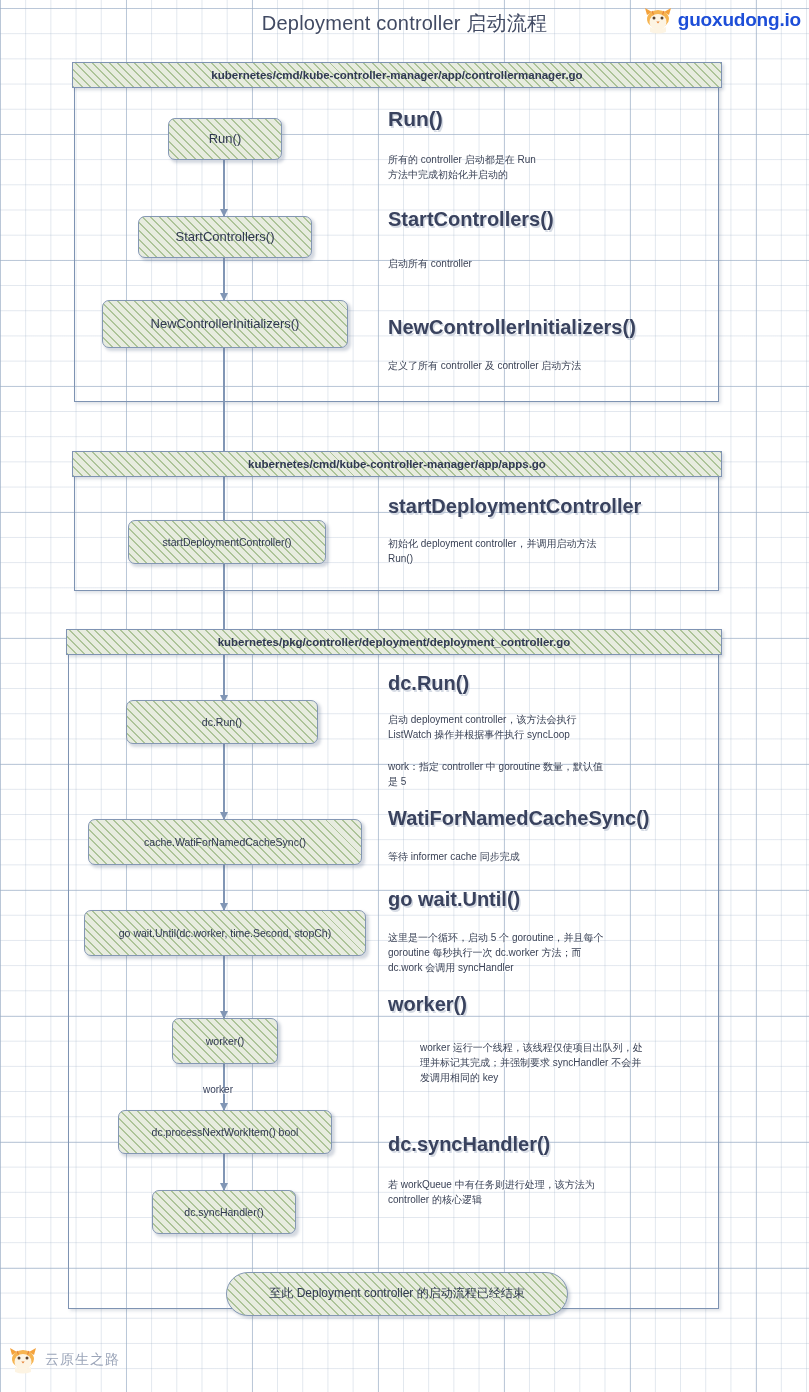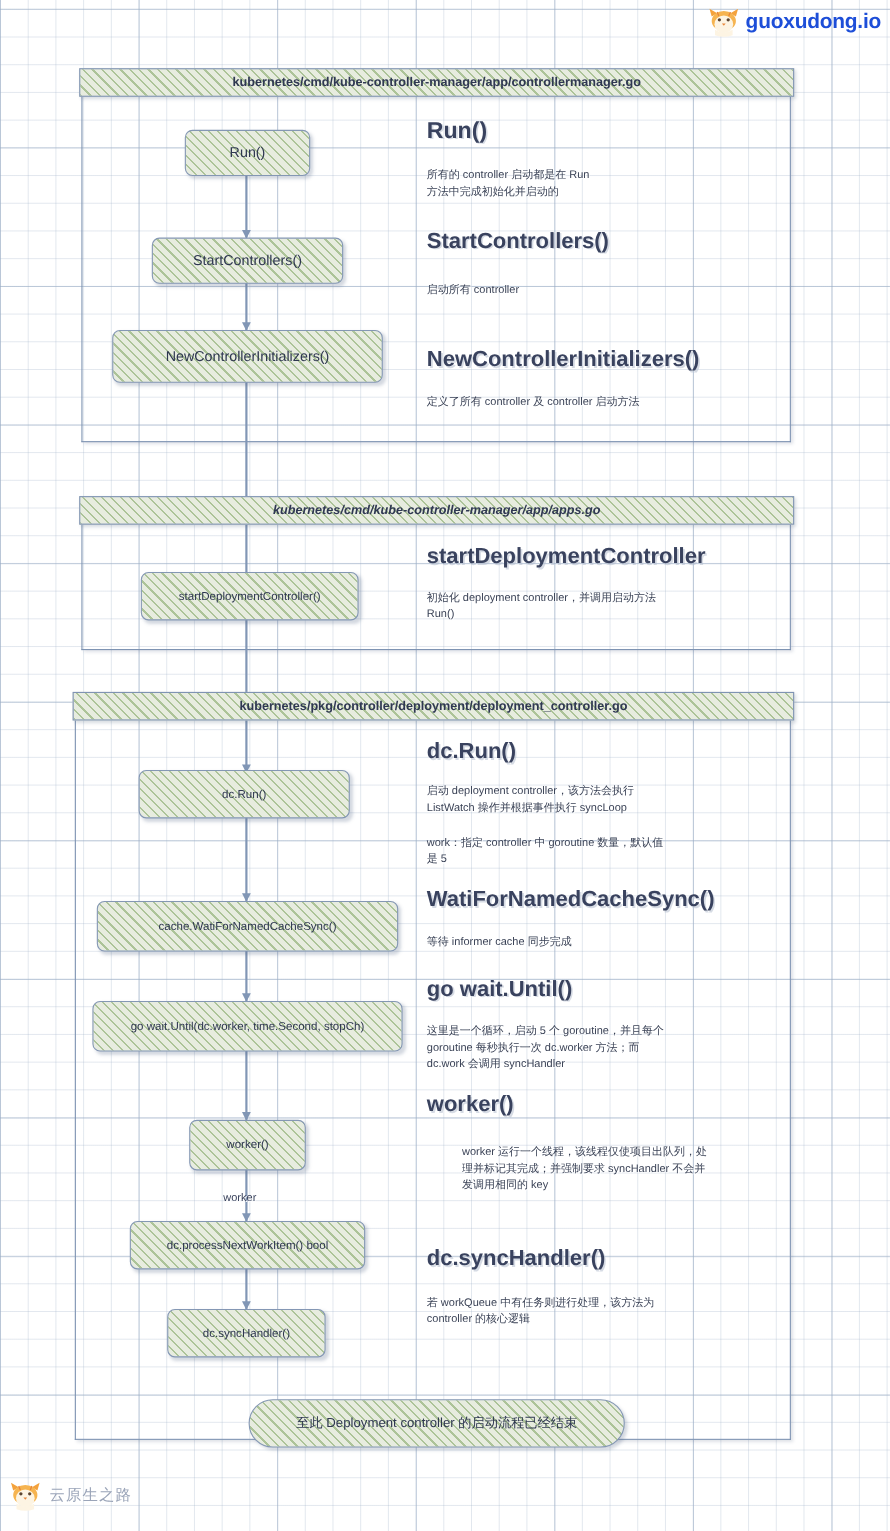--- a/index.html
+++ b/index.html
@@ -95,20 +95,21 @@
 
   
   .footer{position:absolute;left:8px;bottom:18px;display:flex;align-items:center;gap:7px;}
   .footer-text{font-size:14px;color:#9aa4b8;letter-spacing:1px;}
 </style>
 </head>
 <body>
 
 <div class="page">
 
+  <div class="page-title">Deployment controller 启动流程</div>
 
   <div class="brand">
     <svg class="mascot" viewBox="0 0 30 28">
       <path d="M4 9 L2 2 L9 6 Z" fill="#f4a23c"></path>
       <path d="M26 9 L28 2 L21 6 Z" fill="#f4a23c"></path>
       <ellipse cx="15" cy="13" rx="11" ry="9" fill="#f6b450"></ellipse>
       <ellipse cx="15" cy="16" rx="8.5" ry="8" fill="#fdf4e3"></ellipse>
       <circle cx="11" cy="12" r="1.5" fill="#5b4430"></circle>
       <circle cx="19" cy="12" r="1.5" fill="#5b4430"></circle>
       <path d="M13.3 15.4 h3.4 l-1.7 2.1 Z" fill="#e8863a"></path>
@@ -151,21 +152,21 @@
     <div class="h-title" style="left:388px;top:316px;font-size:20px;">NewControllerInitializers()</div>
     <div class="h-desc" style="left:388px;top:358px;width:320px;white-space:pre-line;">定义了所有 controller 及 controller 启动方法</div>
   </div>
 
   <div class="arrow" style="left:223px;top:346px;height:185px;">
     <div class="shaft"></div>
       <div class="head"></div>
   </div>
 
   <div class="section">
-    <div class="sec-title" style="left:72px;top:451px;width:648px;font-style:italic;">kubernetes/cmd/kube-controller-manager/app/apps.go</div>
+    <div class="sec-title" style="left:72px;top:451px;width:648px;">kubernetes/cmd/kube-controller-manager/app/apps.go</div>
     <div class="sec-body" style="left:74px;top:475px;width:643px;height:115px;"></div>
 
     <div class="node" style="left:128px;top:520px;width:196px;height:42px;font-size:10.5px;">
       <span>startDeploymentController()</span>
     </div>
 
     <div class="h-title" style="left:388px;top:495px;font-size:20px;">startDeploymentController</div>
     <div class="h-desc" style="left:388px;top:536px;width:320px;white-space:pre-line;">初始化 deployment controller，并调用启动方法
 Run()</div>
   </div>

